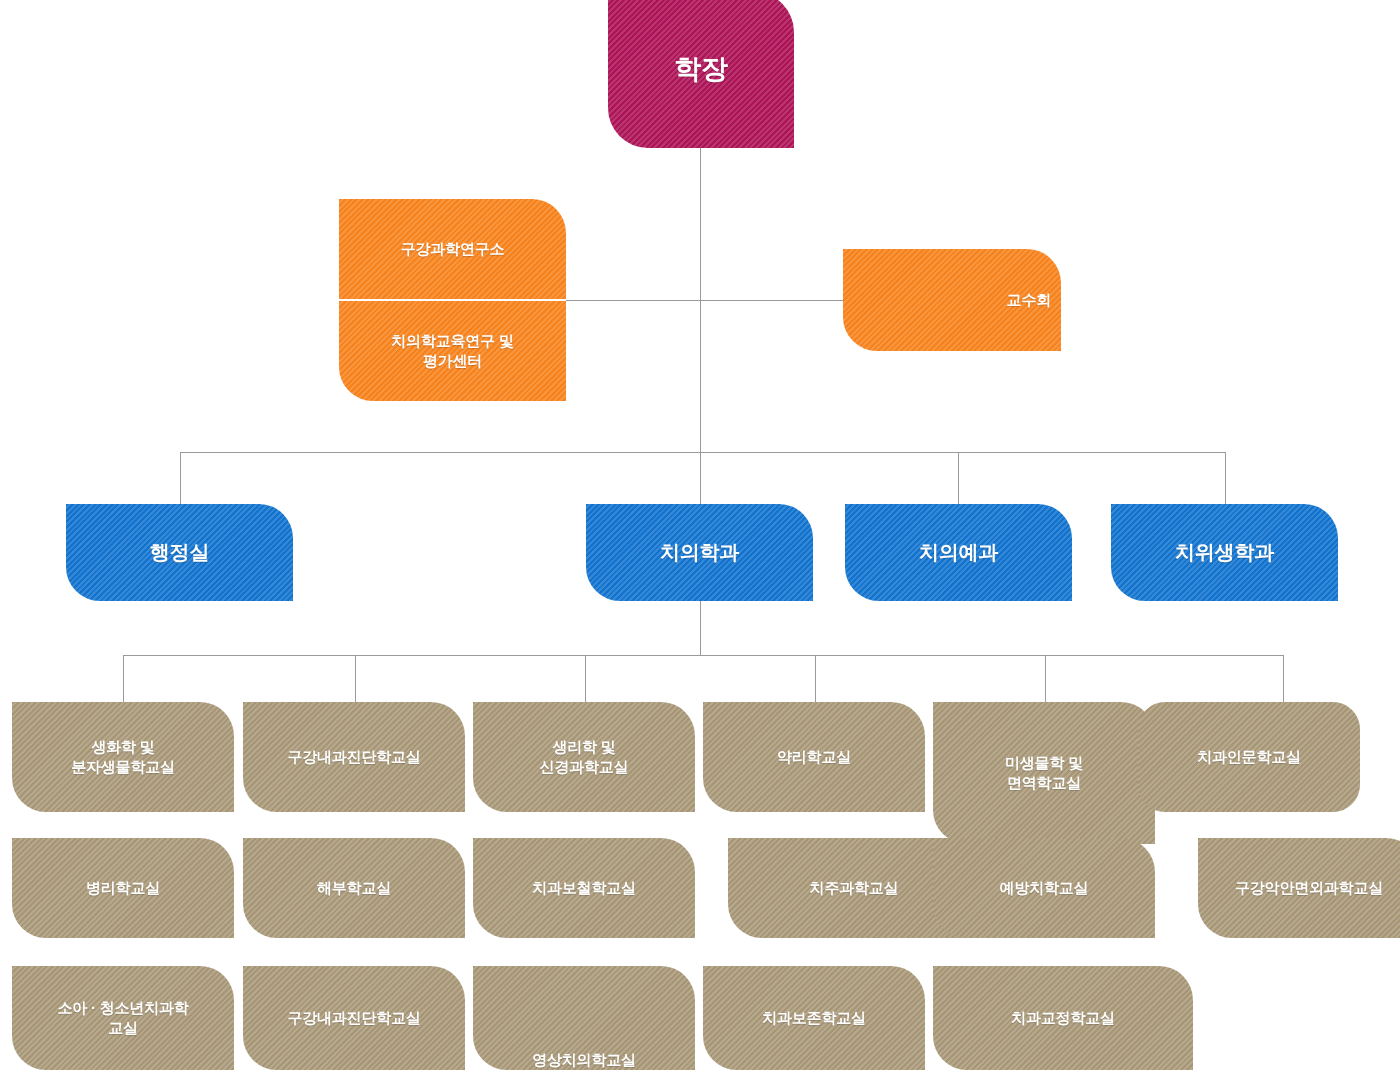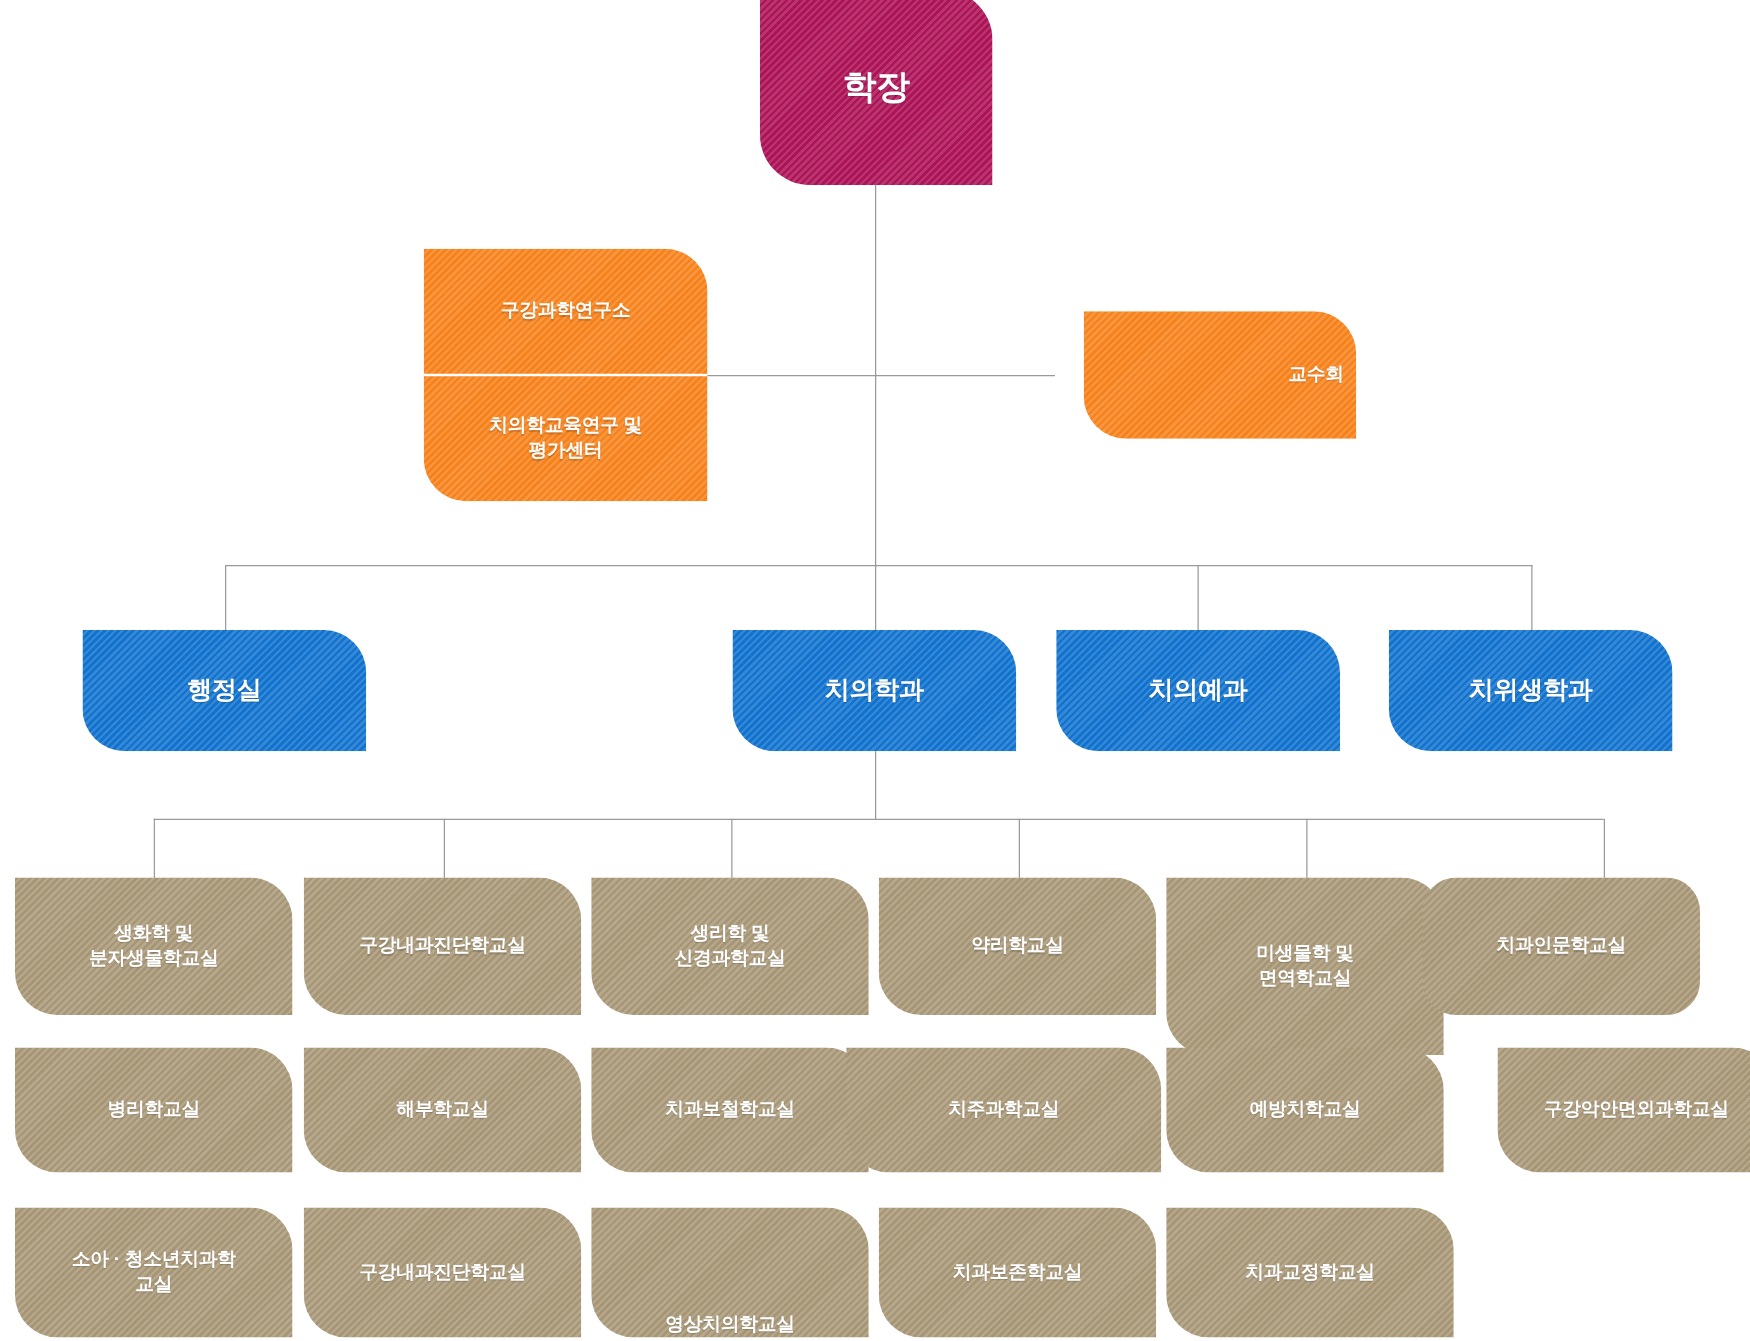--- a/index.html
+++ b/index.html
@@ -175,21 +175,21 @@
     <div class="cell">
       <span class="label">구강과학연구소</span>
     </div>
     <div class="divider"></div>
     <div class="cell">
       <span class="label">치의학교육연구 및
 평가센터</span>
     </div>
   </div>
 
-  <div class="node node-orange-single hatch-orange" style="left:843px; top:249px; width:218px; height:102px;margin-left:24px;">
+  <div class="node node-orange-single hatch-orange" style="left:843px; top:249px; width:218px; height:102px;">
     <span class="label">교수회</span>
   </div>
 
   <div class="node node-blue hatch-blue" style="left:66px; top:504px; width:227px; height:97px;">
     <span class="label">행정실</span>
   </div>
 
   <div class="node node-blue hatch-blue" style="left:586px; top:504px; width:227px; height:97px;">
     <span class="label">치의학과</span>
   </div>
@@ -226,21 +226,21 @@
 
   <div class="node node-brown hatch-brown" style="left:12px; top:838px; width:222px; height:100px;">
     <span class="label">병리학교실</span>
   </div>
   <div class="node node-brown hatch-brown" style="left:243px; top:838px; width:222px; height:100px;">
     <span class="label">해부학교실</span>
   </div>
   <div class="node node-brown hatch-brown" style="left:473px; top:838px; width:222px; height:100px;">
     <span class="label">치과보철학교실</span>
   </div>
-  <div class="node node-brown hatch-brown" style="left:677px; top:838px; width:252px; height:100px;justify-content:center;">
+  <div class="node node-brown hatch-brown" style="left:728px; top:838px; width:252px; height:100px;justify-content:center;">
     <span class="label">치주과학교실</span>
   </div>
   <div class="node node-brown hatch-brown" style="left:933px; top:838px; width:222px; height:100px;">
     <span class="label">예방치학교실</span>
   </div>
   <div class="node node-brown hatch-brown" style="left:1166px; top:838px; width:222px; height:100px;margin-left:32px;">
     <span class="label">구강악안면외과학교실</span>
   </div>
 
   <div class="node node-brown hatch-brown" style="left:12px; top:966px; width:222px; height:104px;">
@@ -249,17 +249,17 @@
   </div>
   <div class="node node-brown hatch-brown" style="left:243px; top:966px; width:222px; height:104px;text-align:right;">
     <span class="label">구강내과진단학교실</span>
   </div>
   <div class="node node-brown hatch-brown" style="left:473px; top:966px; width:222px; height:104px;align-items:flex-end;">
     <span class="label">영상치의학교실</span>
   </div>
   <div class="node node-brown hatch-brown" style="left:703px; top:966px; width:222px; height:104px;">
     <span class="label">치과보존학교실</span>
   </div>
-  <div class="node node-brown hatch-brown" style="left:933px; top:966px; width:230px; height:104px;">
+  <div class="node node-brown hatch-brown" style="left:933px; top:966px; width:260px; height:104px;">
     <span class="label">치과교정학교실</span>
   </div>
 
 </div>
 
 </body></html>

